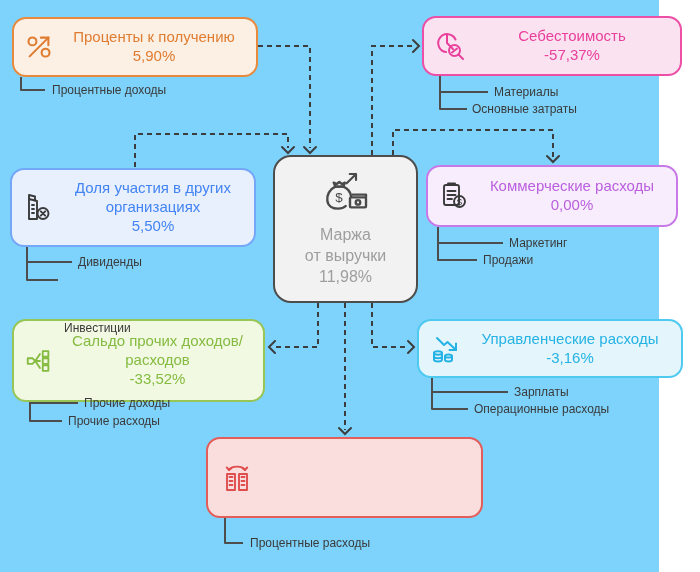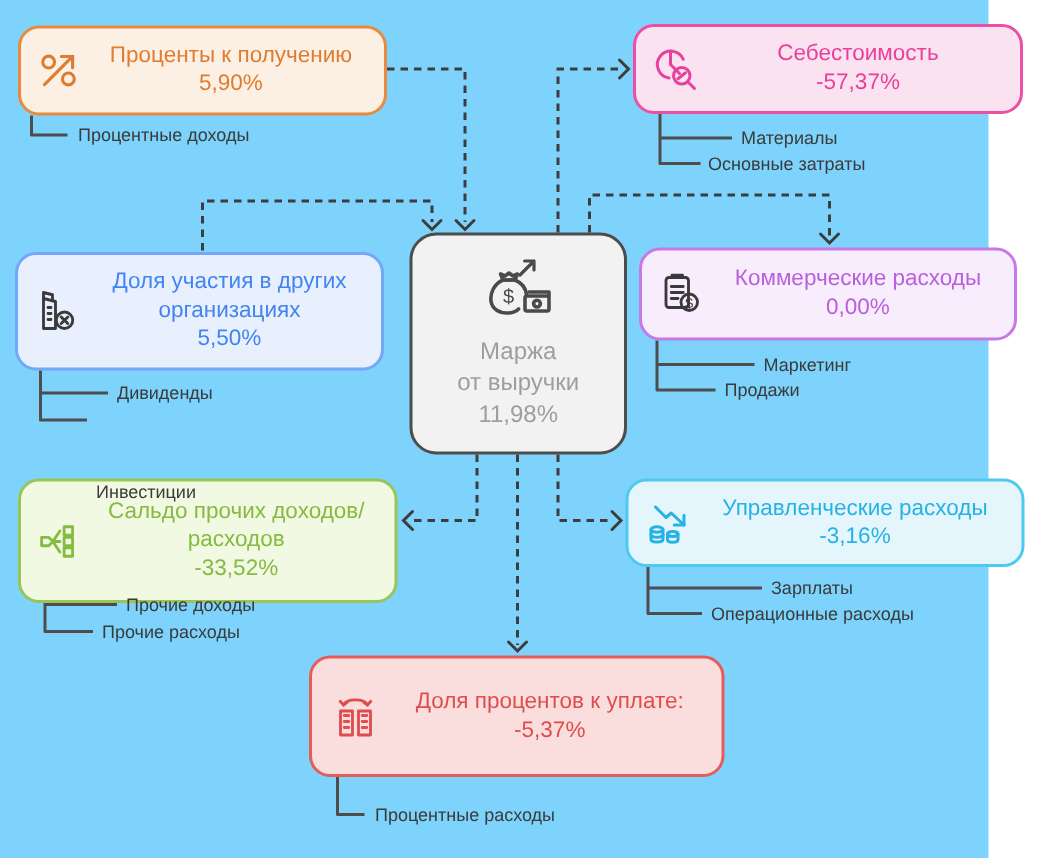--- a/index.html
+++ b/index.html
@@ -170,24 +170,20 @@
   <div class="node red" style="left:206px;top:437px;width:277px;height:81px;padding-left:14px;">
     <svg width="32" height="32" viewBox="0 0 32 32" fill="none" stroke="#DF4D4D" stroke-width="1.9" stroke-linecap="round" stroke-linejoin="round">
       <path d="M7 8 C9 3.5 21 3.5 23 8"></path>
       <path d="M4.8 5.5 L7 8 L9.5 6.2"></path>
       <path d="M25.2 5.5 L23 8 L20.5 6.2"></path>
       <rect x="5" y="12" width="8" height="16"></rect>
       <rect x="17" y="12" width="8" height="16"></rect>
       <path d="M7.5 15 H10.5 M7.5 19 H10.5 M7.5 23 H10.5"></path>
       <path d="M19.5 15 H22.5 M19.5 19 H22.5 M19.5 23 H22.5"></path>
     </svg>
-    <span class="txt">
-      <span class="title">Доля процентов к уплате:</span>
-      <span class="value">-5,37%</span>
-    </span>
   </div>
 
   <div class="center-node">
     <svg width="48" height="44" viewBox="0 0 36 33" fill="none" stroke="#4A4A4A" stroke-width="1.8" stroke-linecap="round" stroke-linejoin="round">
       <path d="M10 11 C5.5 13 3.5 17.5 4 21.5 C4.5 25.5 8 27.5 12 27.5 C14.5 27.5 16.5 26.8 17.8 25.5"></path>
       <path d="M10 11 L8.8 8 L11 9 L13 7.5 L15 9 L17.2 8 L16 11 Z"></path>
       <path d="M10 11 H16 C19.5 12.5 21.5 15.5 21.8 18.5"></path>
       <text x="12.8" y="22.5" text-anchor="middle" font-size="10" stroke="none" fill="#4A4A4A" font-family="inherit">$</text>
       <path d="M21 6 L25.5 1.5 M25.5 1.5 H20.8 M25.5 1.5 V6 M18.5 8.5 L21 6" stroke-width="1.6"></path>
       <rect x="21" y="19" width="12" height="7.5" rx="1"></rect>

